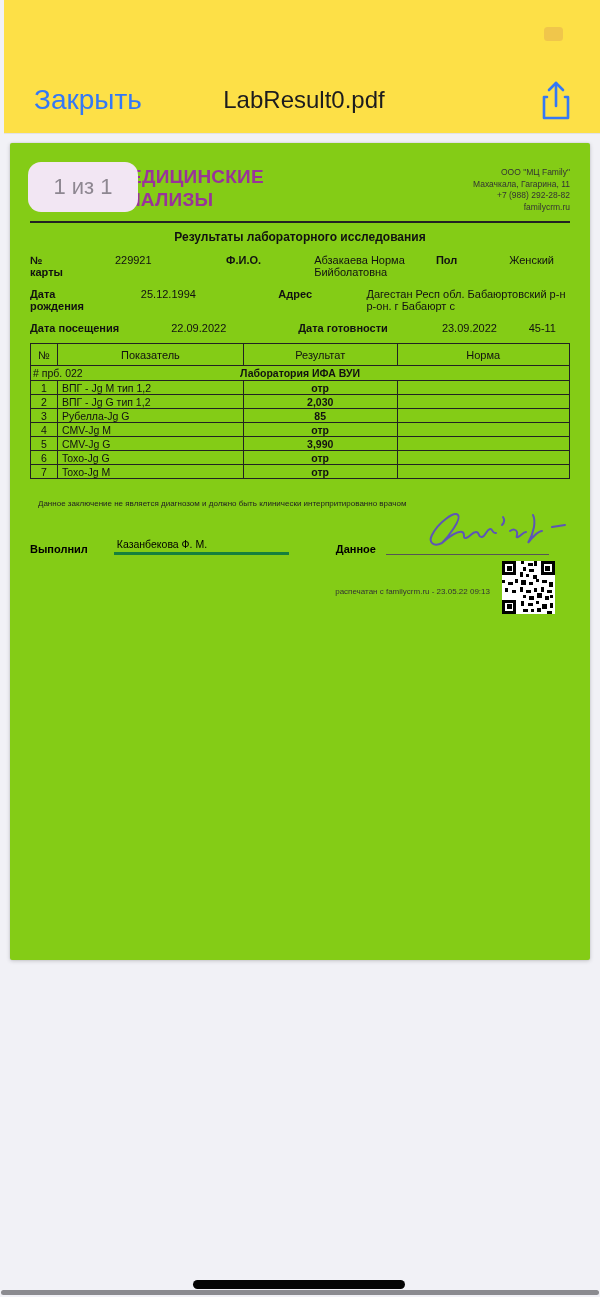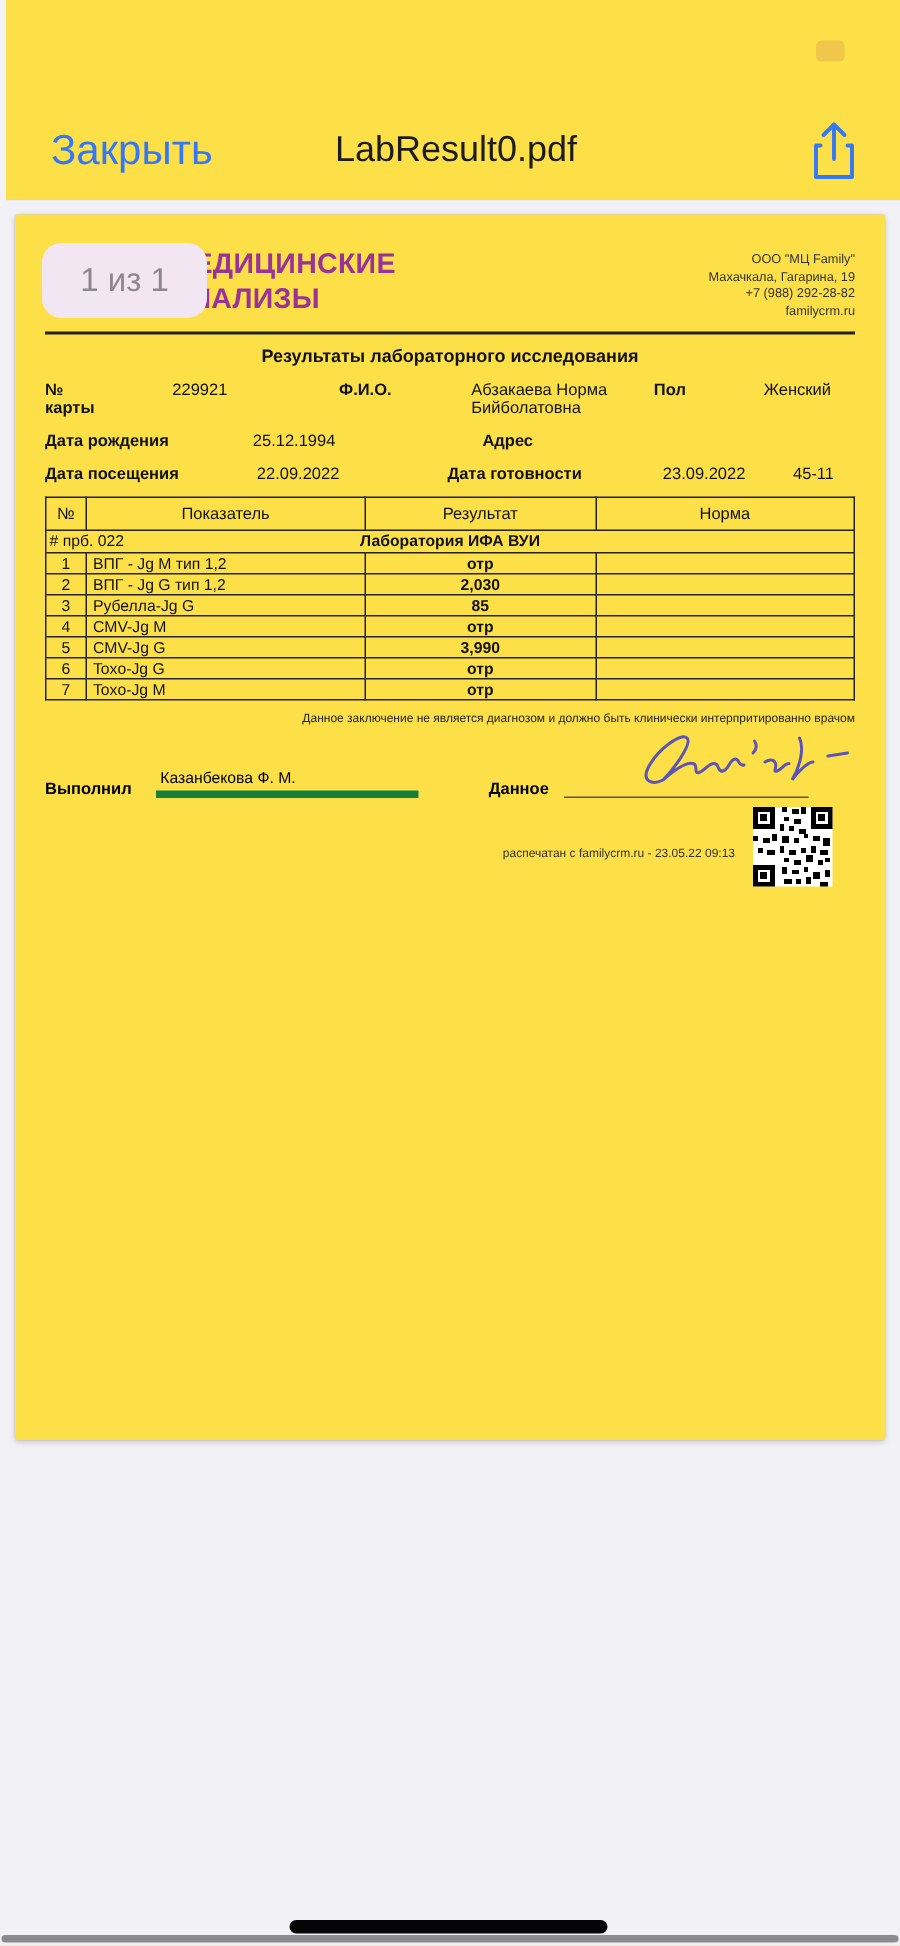--- a/index.html
+++ b/index.html
@@ -41,21 +41,21 @@
     position:absolute; right:28px; top:8px; width:40px; height:44px;
     background:none; border:none; cursor:pointer; padding:0;
   }
   
   .doc-viewport {
     position:absolute; top:133px; left:0; width:600px; height:1164px;
     background:#f1f1f6;
   }
   .page {
     position:absolute; left:10px; top:10px; width:580px; height:817px;
-    background:#fde047; border-radius:2px;
+    background:#84cc16; border-radius:2px;
     box-shadow:0 1px 4px rgba(0,0,0,0.18), 0 0 0 0.5px rgba(0,0,0,0.05);
   }
   .page-inner { position:relative; width:100%; height:100%; padding:0 20px; }
 
   .page-pill {
     position:absolute; left:18px; top:19px; width:110px; height:50px;
     background:#f2e6f3; border-radius:13px; z-index:3;
     display:flex; align-items:center; justify-content:center;
     color:#8e8791; font-size:22px;
   }
@@ -87,26 +87,26 @@
   table.results col.c-num { width:5%; }
   table.results col.c-name { width:34.5%; }
   table.results col.c-res { width:28.5%; }
   table.results col.c-norm { width:32%; }
   .group-cell { position:relative; height:15px; text-align:center; font-weight:bold; font-size:10.5px; }
   .probe-label { position:absolute; left:2px; top:1px; font-weight:normal; }
   tr.data-row td { height:14px; }
   td.cell-num { text-align:center; }
   td.cell-name { padding-left:4px; }
   td.cell-res { text-align:center; font-weight:bold; }
-  .disclaimer { font-size:8px; color:#222; margin-top:7px; padding-left:8px;text-align:right; }
+  .disclaimer { font-size:8px; color:#222; margin-top:20px; padding-left:8px; }
 
   .sign-row { display:flex; align-items:flex-end; margin-top:30px; font-size:11px; position:relative; }
   .sign-row .lbl { font-weight:bold; }
   .performed-line {
-    margin-left:16px; width:175px; border-bottom:5px solid #15803d;
+    margin-left:26px; width:175px; border-bottom:3px solid #15803d;
     padding-left:3px; padding-bottom:2px; font-size:10.5px;
   }
   .podpis-lbl { margin-left:47px; }
   .podpis-line { margin-left:10px; width:163px; border-bottom:1px solid #555; height:14px; }
   .signature-svg { position:absolute; right:0; bottom:4px; width:150px; height:48px; }
 
   .print-block { position:relative; height:70px; margin-top:6px; }
   .qr { position:absolute; right:15px; top:0; width:53px; height:53px; }
   .printed-note {
     position:absolute; right:80px; top:26px;
@@ -153,21 +153,21 @@
 
     <div class="page-inner">
 
       <div class="doc-header">
         <div class="logo-block">
           <div>МЕДИЦИНСКИЕ</div>
           <div>АНАЛИЗЫ</div>
         </div>
         <div class="clinic-block">
           <div>ООО "МЦ Family"</div>
-          <div>Махачкала, Гагарина, 19</div>
+          <div>Махачкала, Гагарина, 11</div>
           <div>+7 (988) 292-28-82</div>
           <div>familycrm.ru</div>
         </div>
       </div>
 
       <hr class="doc-rule">
 
       <div class="doc-title">Результаты лабораторного исследования</div>
 
       <div class="info-row">
@@ -183,20 +183,21 @@
         <span class="val" style="margin-right:16px">Женский</span>
       </div>
 
       <div class="info-row">
         <span class="lbl">Дата рождения</span>
         <span class="sp" style="width:10px"></span>
         <span class="val">25.12.1994</span>
         <span class="sp" style="width:52px"></span>
         <span class="lbl">Адрес</span>
         <span class="sp" style="width:12px"></span>
+        <span class="val">Дагестан Респ обл. Бабаюртовский р-н р-он. г Бабаюрт с</span>
       </div>
 
       <div class="info-row">
         <span class="lbl">Дата посещения</span>
         <span class="sp" style="width:6px"></span>
         <span class="val">22.09.2022</span>
         <span class="sp" style="width:26px"></span>
         <span class="lbl">Дата готовности</span>
         <span class="sp" style="width:8px"></span>
         <span class="val">23.09.2022</span>

